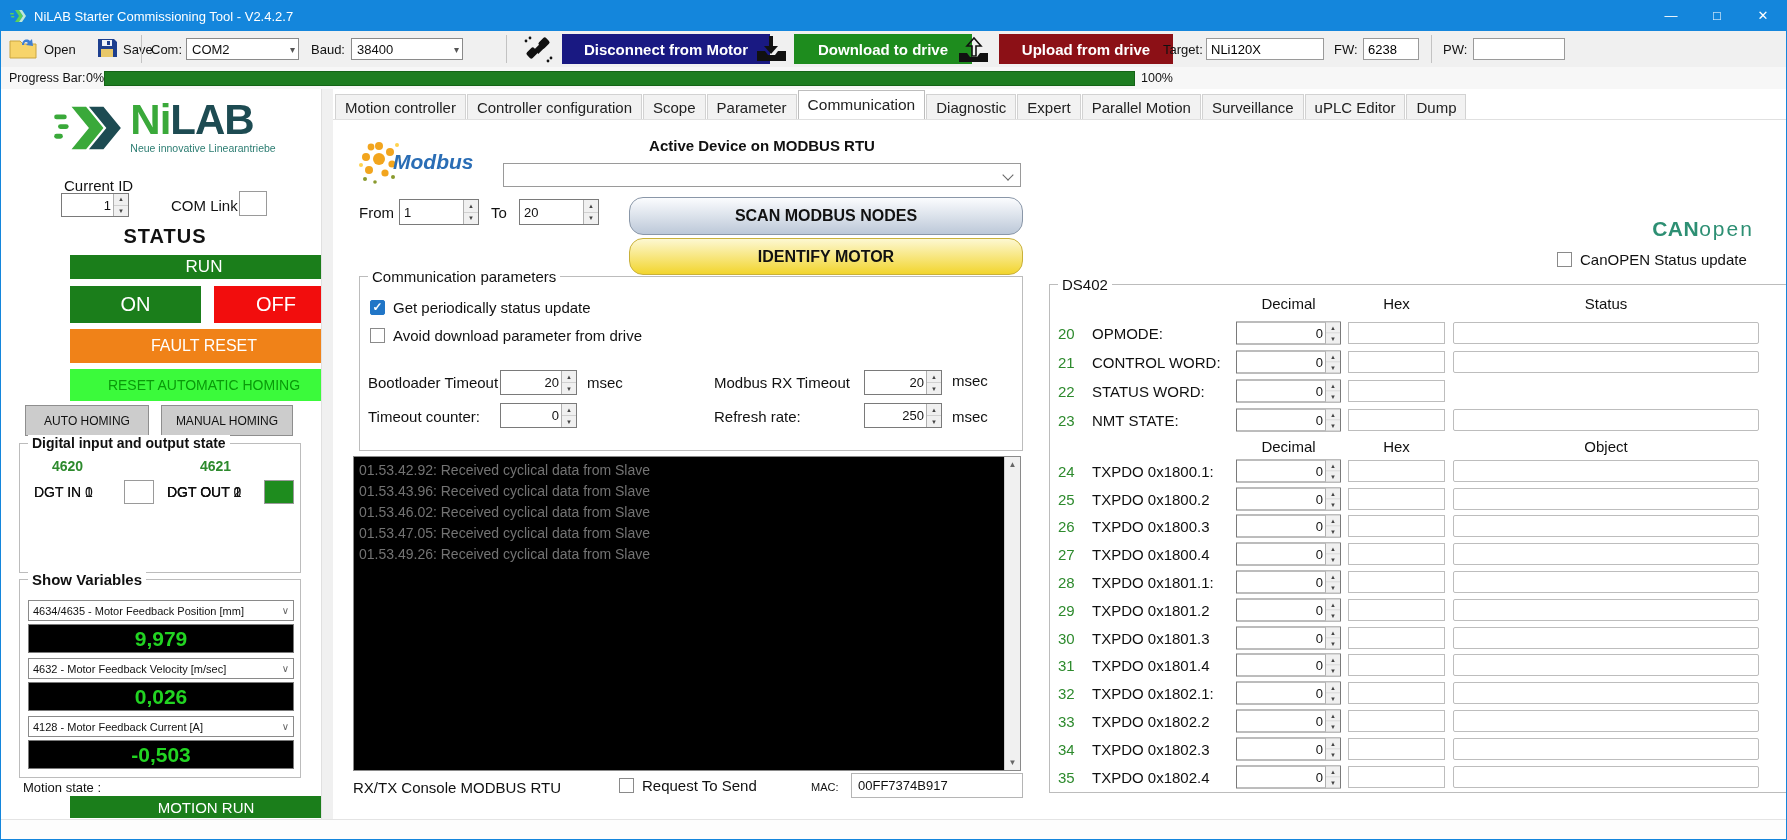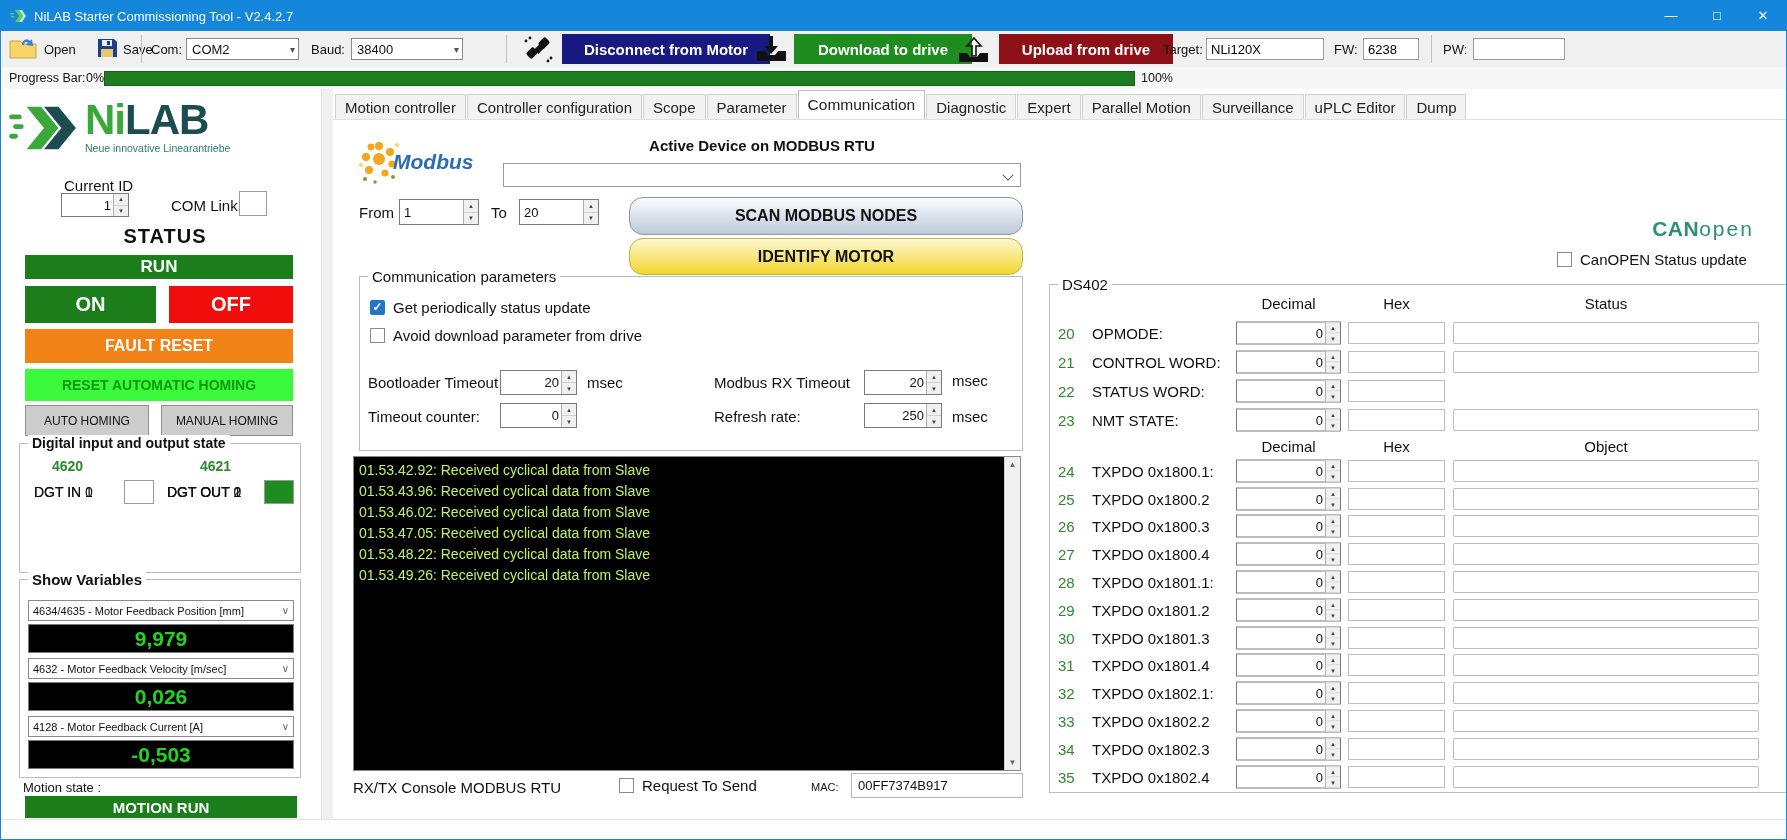--- a/index.html
+++ b/index.html
@@ -34,39 +34,39 @@
             font-family:"Liberation Sans",sans-serif;box-sizing:border-box;}
 
   
   .progressrow{position:absolute;left:0;top:66px;width:100%;height:22px;background:#f7f7f7;font-size:12.5px;}
   .pbar{position:absolute;left:103px;top:4px;width:1029px;height:13px;background:#1e7d21;border:1px solid #156317;}
 
   
   .sidebar{position:absolute;left:8px;top:88px;width:312px;height:730px;background:#fff;}
   .side-strip{position:absolute;left:320px;top:88px;width:12px;height:730px;background:#f0f0f0;
               border-left:1px solid #e0e0e0;border-right:1px solid #e0e0e0;}
-  .logo{position:absolute;left:0;top:10px;width:312px;display:flex;align-items:flex-start;gap:8px;}
+  .logo{position:absolute;left:0;top:10px;width:312px;display:flex;justify-content:center;align-items:flex-start;gap:8px;}
   .logo-text{line-height:1;}
   .logo-name{font-size:42px;font-weight:bold;letter-spacing:-1px;}
   .logo-ni{color:#3aa93a;}
   .logo-lab{color:#1d4b52;}
   .logo-tag{font-size:10.5px;color:#2c7d72;text-align:right;margin-top:2px;}
   .small-label{font-size:15px;}
   .spin{background:#fff;border:1px solid #7a7a7a;display:flex;align-items:center;box-sizing:border-box;height:24px;}
   .spin-val{flex:1;text-align:right;padding-right:2px;font-size:13px;}
   .spin-val.left{text-align:left;padding-left:4px;}
   .spin-btns{width:14px;height:100%;display:flex;flex-direction:column;border-left:1px solid #b0b0b0;}
   .sb{flex:1;font-size:6px;line-height:1;display:flex;align-items:center;justify-content:center;
       color:#444;background:#f0f0f0;border-bottom:1px solid #d0d0d0;}
   .sb:last-child{border-bottom:none;}
   .sunken-box{background:#fff;border:1px solid #9a9a9a;box-sizing:border-box;}
   .status-title{position:absolute;left:0;top:136px;width:312px;text-align:center;
                 font-size:20px;font-weight:bold;letter-spacing:1px;}
   .bar-btn{position:absolute;display:flex;align-items:center;justify-content:center;
-           color:#fff;font-weight:bold;box-sizing:border-box;}
+           color:#fff;font-weight:normal;box-sizing:border-box;margin-left:45px;}
   .bar-run{left:16px;top:166px;width:268px;height:24px;background:#1b7e1b;font-size:17px;}
   .bar-on{left:16px;top:197px;width:131px;height:37px;background:#1b7e1b;font-size:20px;}
   .bar-off{left:160px;top:197px;width:124px;height:37px;background:#f20d0d;font-size:20px;}
   .bar-fault{left:16px;top:240px;width:268px;height:34px;background:#f08218;font-size:16px;}
   .bar-reset{left:16px;top:280px;width:268px;height:32px;background:#3bfa3b;color:#0a9a0a;font-size:14px;}
   .btn-gray{position:absolute;background:#cccccc;border:1px solid #8e8e8e;color:#111;
             font-size:12px;display:flex;align-items:center;justify-content:center;box-sizing:border-box;}
   .groupbox{position:absolute;border:1px solid #bcbcbc;box-sizing:border-box;background:#fff;}
   .gb-title{position:absolute;top:-9px;left:8px;background:#fff;padding:0 4px;font-size:14px;font-weight:bold;}
   .gb-title.plain{font-weight:normal;font-size:15px;}
@@ -105,21 +105,21 @@
             background:linear-gradient(#fdf8d2,#f2d52e);border:1px solid #c9b13a;
             display:flex;align-items:center;justify-content:center;font-weight:bold;font-size:16px;color:#111;}
   .cb{width:15px;height:15px;border:1px solid #8a8a8a;background:#fff;display:inline-block;
       box-sizing:border-box;position:relative;flex:none;}
   .cb.checked{background:#2176c7;border-color:#2176c7;border-radius:2px;}
   .cb.checked::after{content:"✓";color:#fff;font-size:12px;font-weight:bold;position:absolute;left:1.5px;top:-1.5px;}
   .cb-row{display:flex;align-items:center;gap:8px;font-size:15px;}
   .param-lbl{position:absolute;font-size:15px;}
   .console{position:absolute;left:20px;top:367px;width:668px;height:315px;background:#000;
            border:1px solid #8a8a8a;box-sizing:border-box;}
-  .cline{color:#bef264;font-size:14px;line-height:21px;padding-left:5px;white-space:pre;}
+  .cline{color:#737373;font-size:14px;line-height:21px;padding-left:5px;white-space:pre;}
   .console-lines{padding-top:3px;}
   .vscroll{position:absolute;right:0;top:0;width:16px;height:100%;background:#f0f0f0;
            border-left:1px solid #d0d0d0;box-sizing:border-box;}
   .vscroll .arr{position:absolute;left:0;width:100%;text-align:center;font-size:8px;color:#666;}
   .vscroll .arr-t{top:3px;}
   .vscroll .arr-b{bottom:3px;}
   .footer-lbl{position:absolute;font-size:15px;}
 
   .canopen{position:absolute;left:1290px;top:128px;width:160px;text-align:center;color:#2d8f73;}
   .canopen .can{font-weight:bold;font-size:21px;letter-spacing:0.5px;}
@@ -520,21 +520,20 @@
       <span class="param-lbl" style="left:592px;top:131px">msec</span>
     </div>
 
     <div class="console">
       <div class="console-lines">
 
       <div class="cline">01.53.42.92: Received cyclical data from Slave</div>
           <div class="cline">01.53.43.96: Received cyclical data from Slave</div>
           <div class="cline">01.53.46.02: Received cyclical data from Slave</div>
           <div class="cline">01.53.47.05: Received cyclical data from Slave</div>
-          <div class="cline">01.53.48.22: Received cyclical data from Slave</div>
           <div class="cline">01.53.49.26: Received cyclical data from Slave</div>
         </div>
       <div class="vscroll">
         <span class="arr arr-t">▲</span>
         <span class="arr arr-b">▼</span>
       </div>
     </div>
 
     <span class="footer-lbl" style="left:20px;top:690px">RX/TX Console MODBUS RTU</span>
     <div class="cb-row abs" style="left:286px;top:688px">

